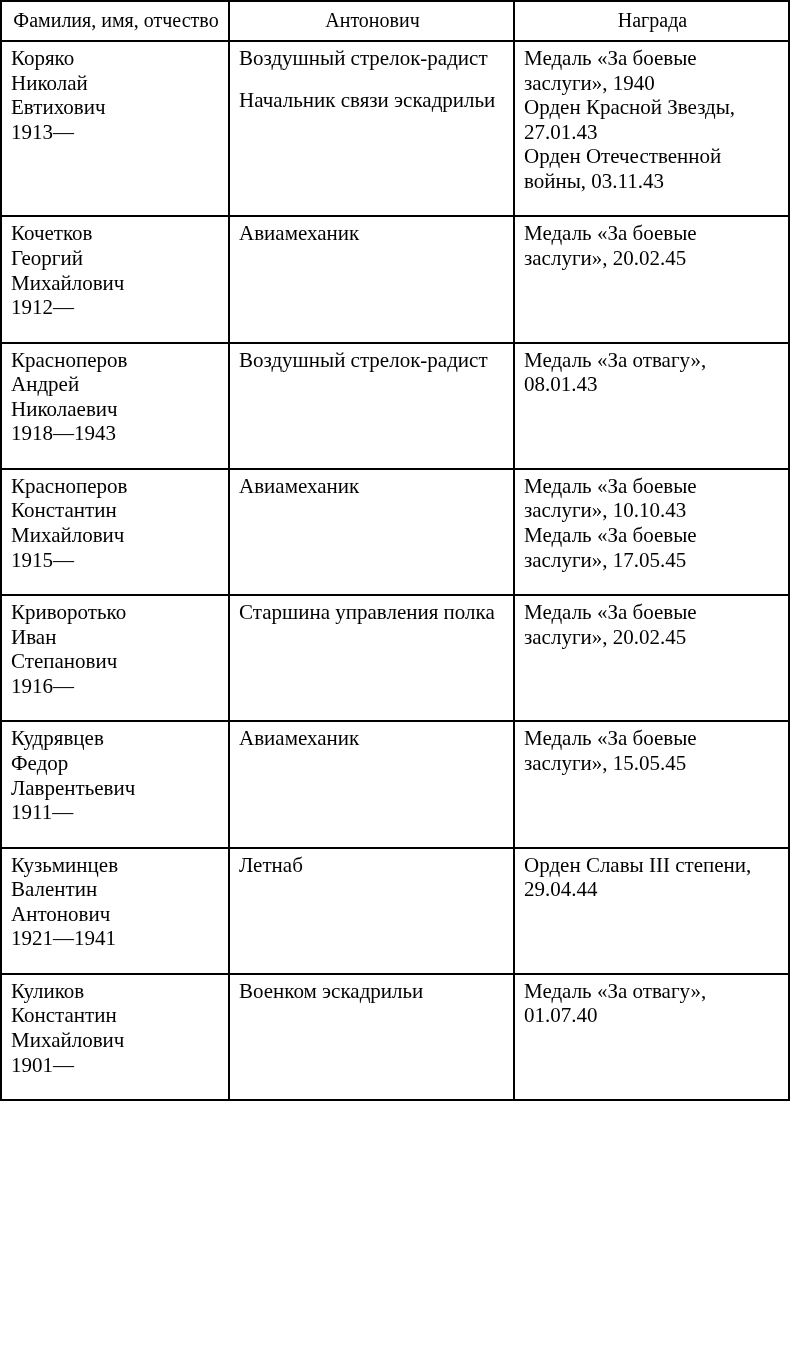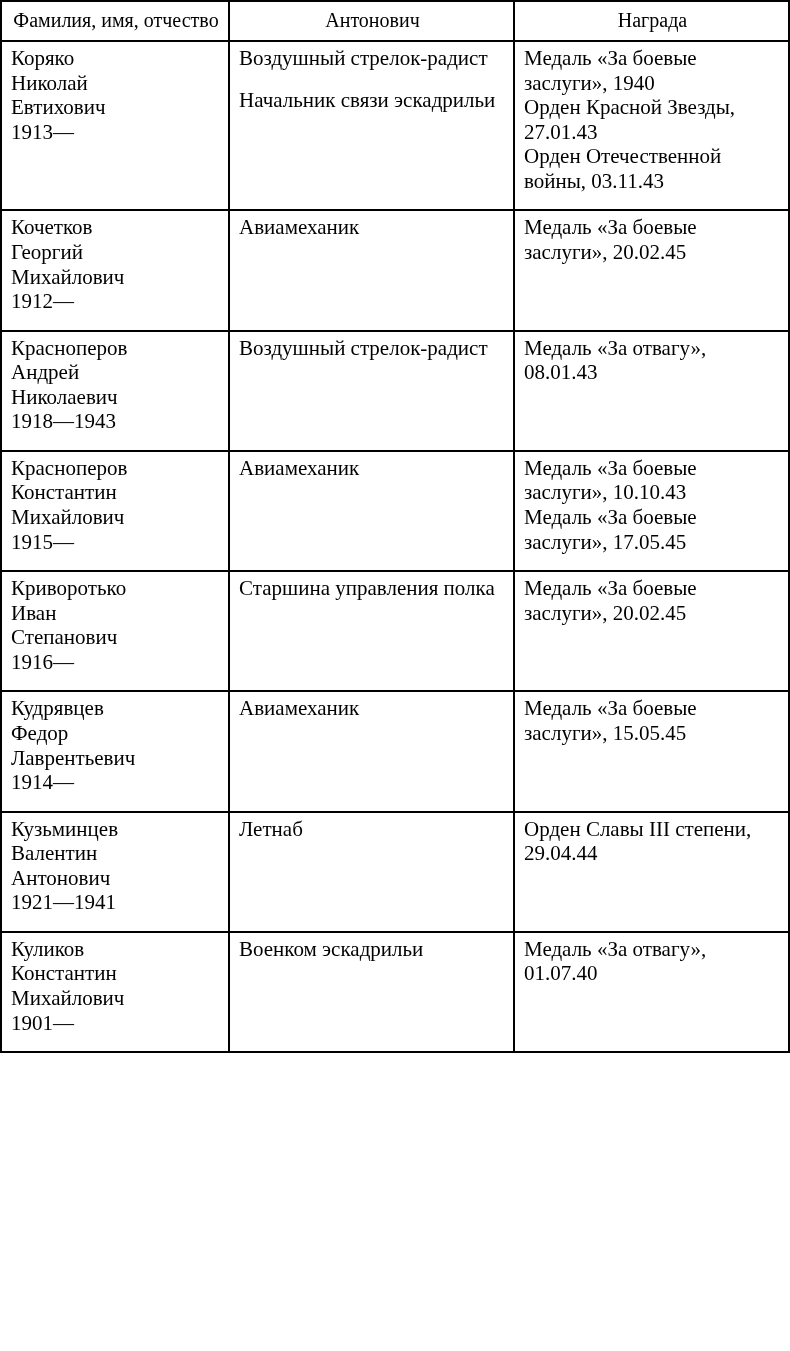--- a/index.html
+++ b/index.html
@@ -23,21 +23,21 @@
   table.award-table {
     border-collapse: collapse;
     width: 788px;
     margin: 0;
     table-layout: fixed;
   }
   table.award-table td,
   table.award-table th {
     border: 2px solid #000000;
     vertical-align: top;
-    padding: 4px 7px 16px 9px;
+    padding: 4px 7px 22px 9px;
     font-size: 21px;
     line-height: 1.17;
     font-weight: normal;
   }
   table.award-table thead th {
     text-align: center;
     vertical-align: middle;
     padding: 6px 4px 8px 6px;
     line-height: 1.2;
     font-size: 20px;
@@ -140,21 +140,21 @@
           </td>
         <td>
             <span class="cell-line">Медаль «За боевые заслуги», 20.02.45</span>
           </td>
       </tr>
       <tr>
         <td>
             <span class="cell-line">Кудрявцев
 Федор
 Лаврентьевич
-1914—</span>
+1911—</span>
           </td>
         <td>
             <span class="cell-line">Авиамеханик</span>
           </td>
         <td>
             <span class="cell-line">Медаль «За боевые заслуги», 15.05.45</span>
           </td>
       </tr>
       <tr>
         <td>

